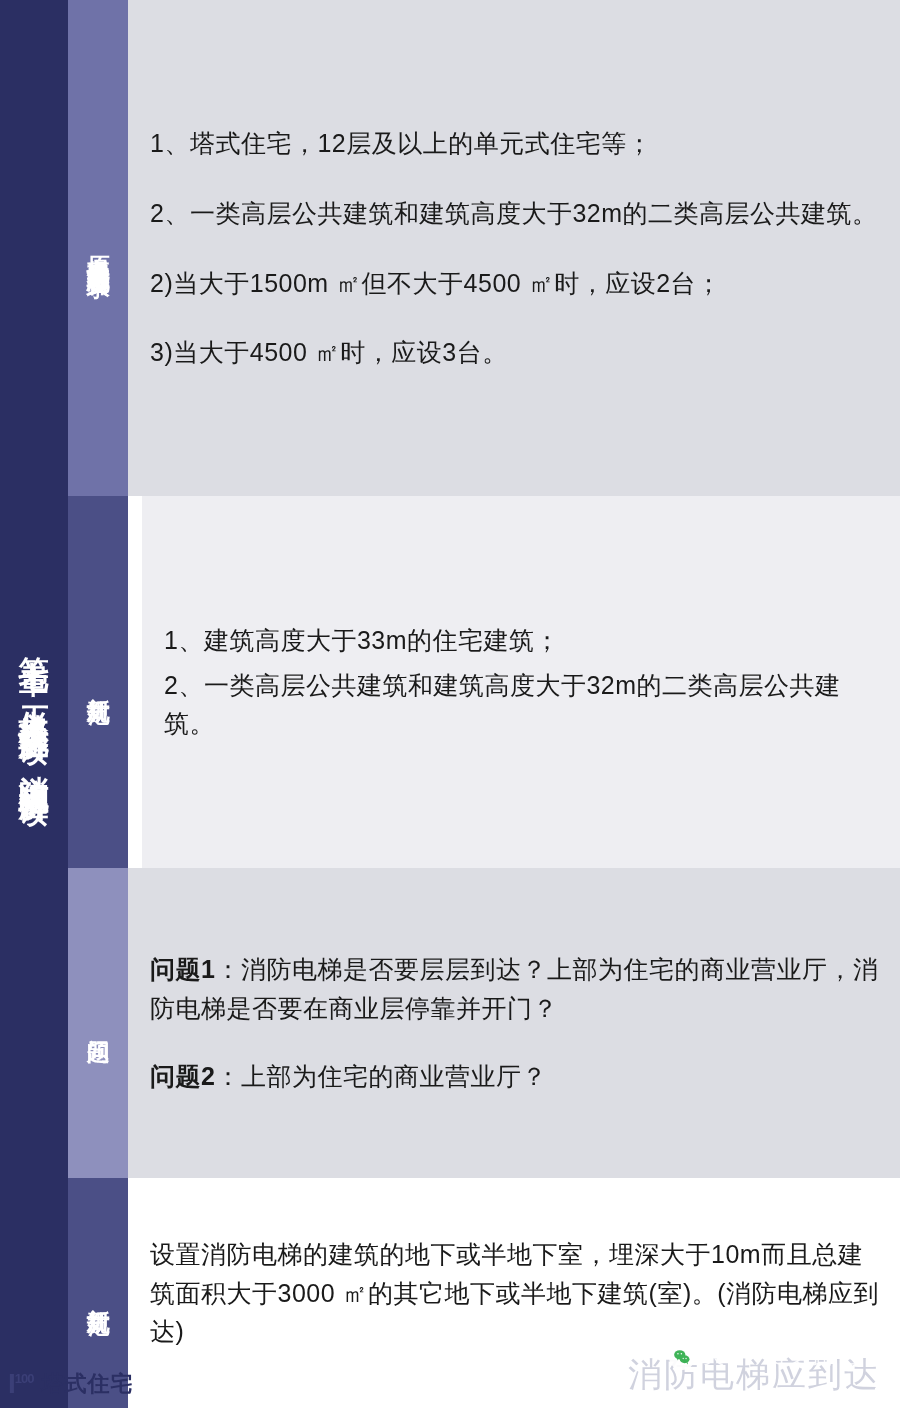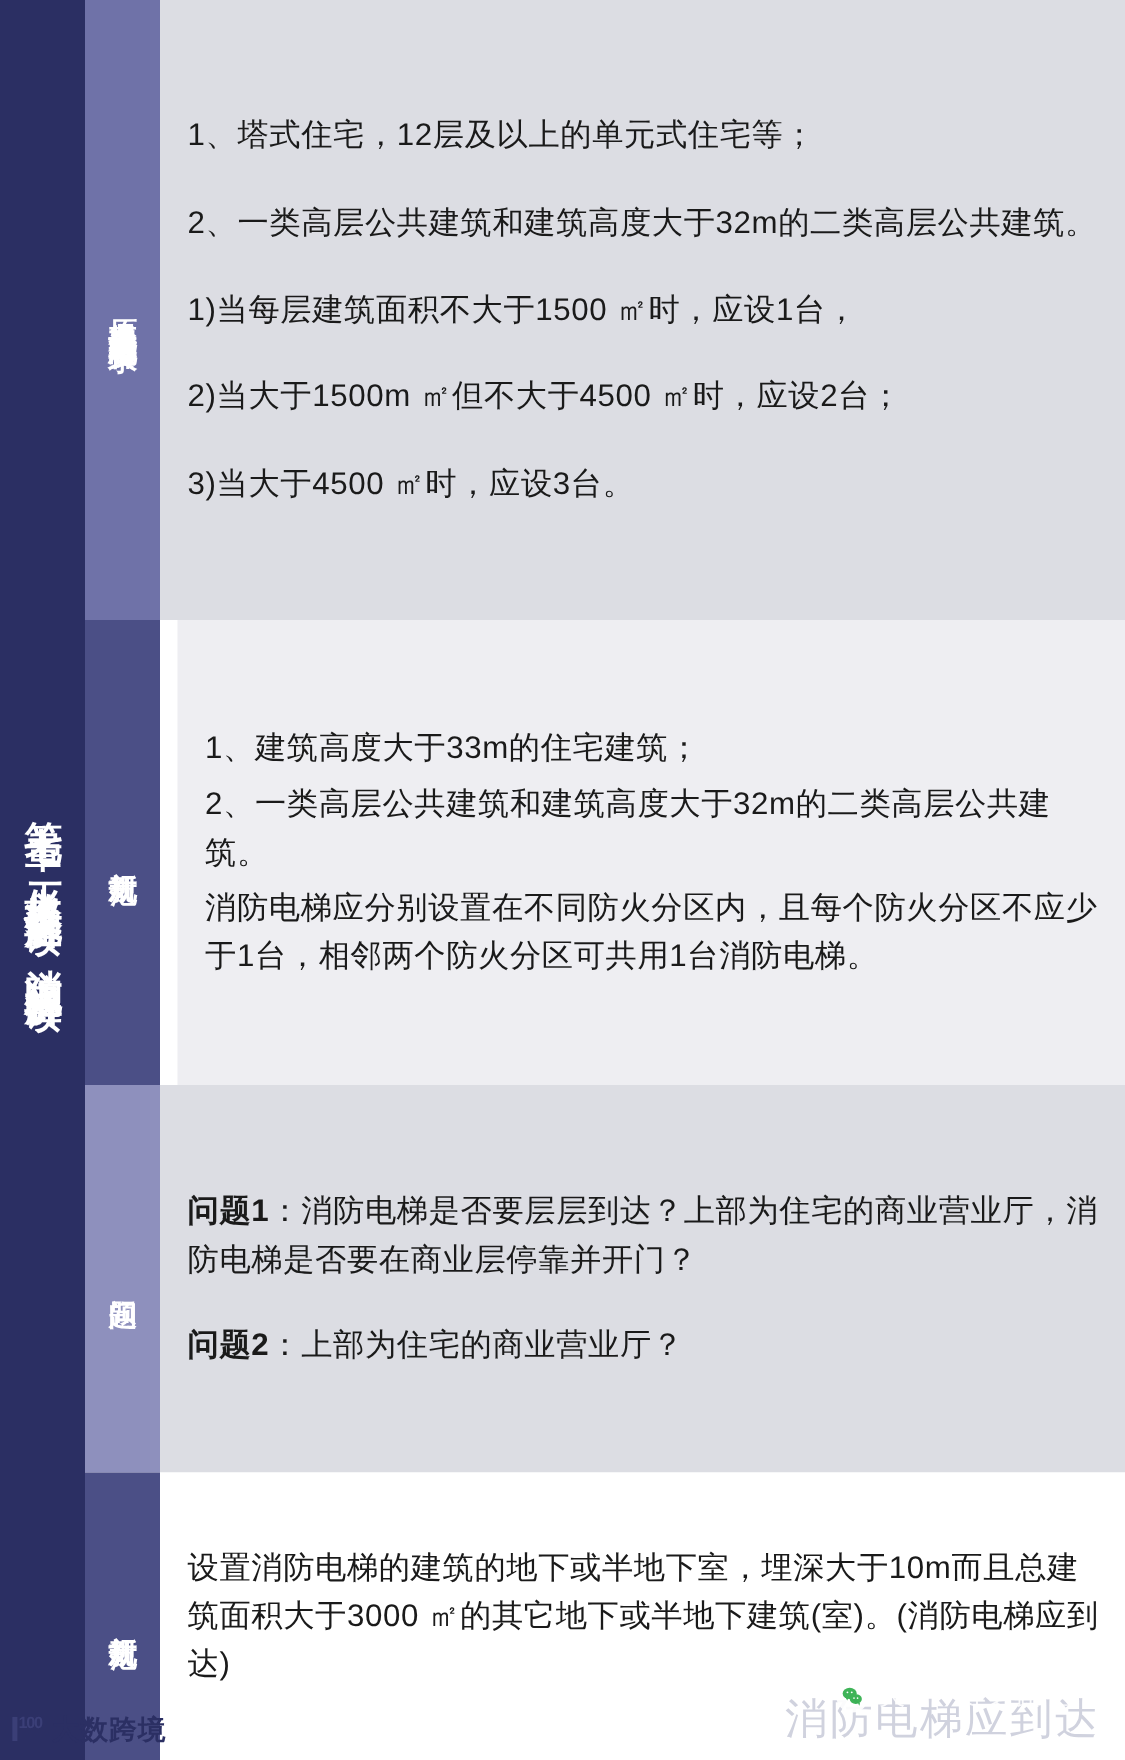--- a/index.html
+++ b/index.html
@@ -166,34 +166,32 @@
 
   <div class="rows">
 
     <div class="row r-a">
       <div class="row-label lbl-a">
         <div class="vtext">原高规设置消防电梯要求</div>
       </div>
       <div class="row-body body-a">
         <p>1、塔式住宅，12层及以上的单元式住宅等；</p>
         <p>2、一类高层公共建筑和建筑高度大于32m的二类高层公共建筑。</p>
-        <p>1)当每层建筑面积不大于1500 ㎡时，应设1台，</p>
         <p>2)当大于1500m ㎡但不大于4500 ㎡时，应设2台；</p>
         <p>3)当大于4500 ㎡时，应设3台。</p>
       </div>
     </div>
 
     <div class="row r-b">
       <div class="row-label lbl-b">
         <div class="vtext">新规范</div>
       </div>
       <div class="row-body body-b">
         <p>1、建筑高度大于33m的住宅建筑；</p>
         <p>2、一类高层公共建筑和建筑高度大于32m的二类高层公共建筑。</p>
-        <p>消防电梯应分别设置在不同防火分区内，且每个防火分区不应少于1台，相邻两个防火分区可共用1台消防电梯。</p>
       </div>
     </div>
 
     <div class="row r-c">
       <div class="row-label lbl-c">
         <div class="vtext">问题</div>
       </div>
       <div class="row-body body-c">
         <p><span class="q-label">问题1</span><span>：消防电梯是否要层层到达？上部为住宅的商业营业厅，消防电梯是否要在商业层停靠并开门？</span></p>
         <p><span class="q-label">问题2</span><span>：上部为住宅的商业营业厅？</span></p>
@@ -224,16 +222,16 @@
         <circle cx="11.2" cy="7.8" r="1" fill="#ffffff"></circle>
         <circle cx="13.6" cy="14" r="0.85" fill="#ffffff"></circle>
         <circle cx="17.4" cy="14" r="0.85" fill="#ffffff"></circle>
       </svg>
     </span>
     <span class="wechat-name">关于一建之路 咨询</span>
   </div>
 
   <div class="footer-brand">
     <span class="brand-mark">I<sup>100</sup></span>
-    <span class="brand-text">大数跨境</span>
+    <span class="brand-text">塔式住宅</span>
   </div>
 
 </div>
 
 </body></html>

